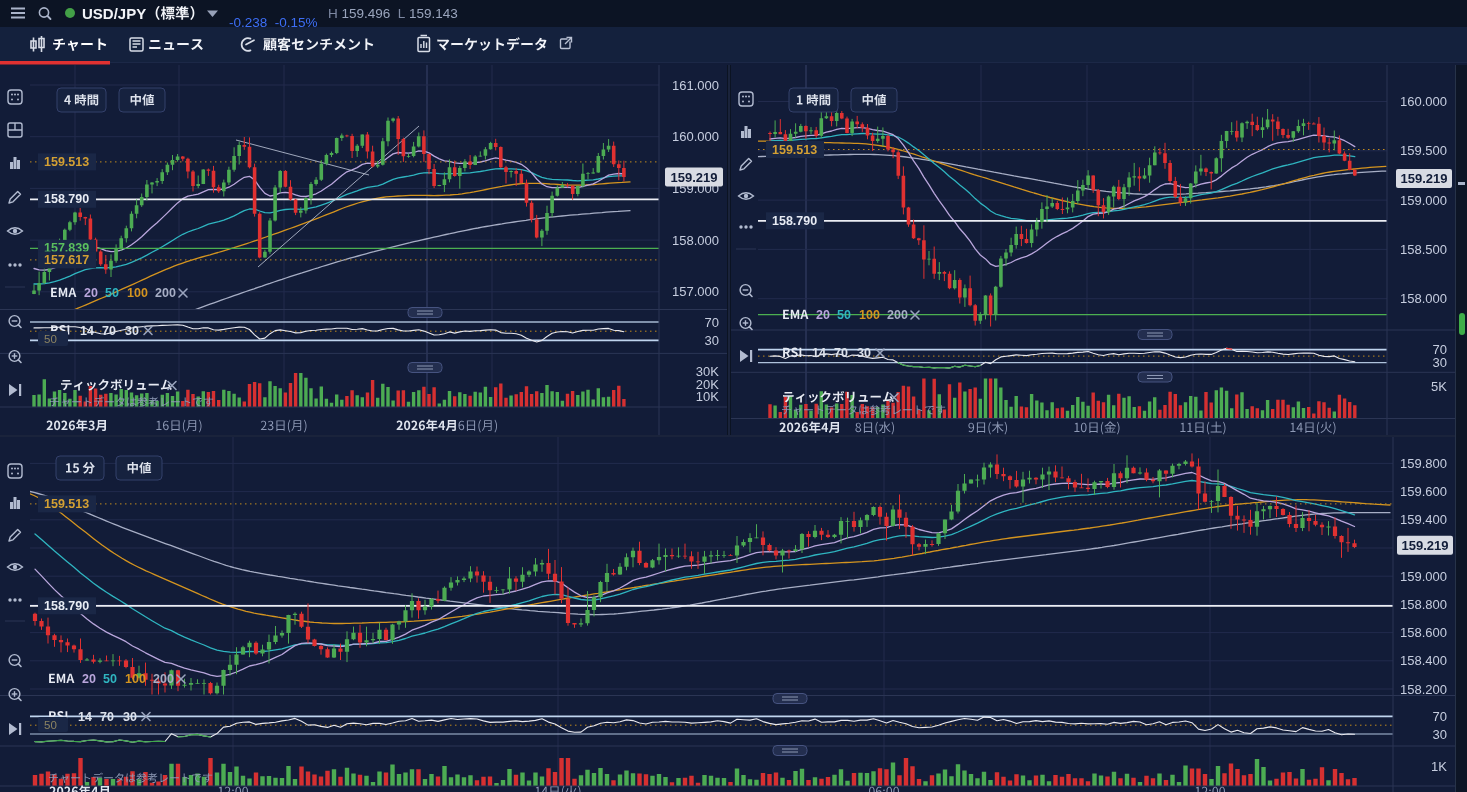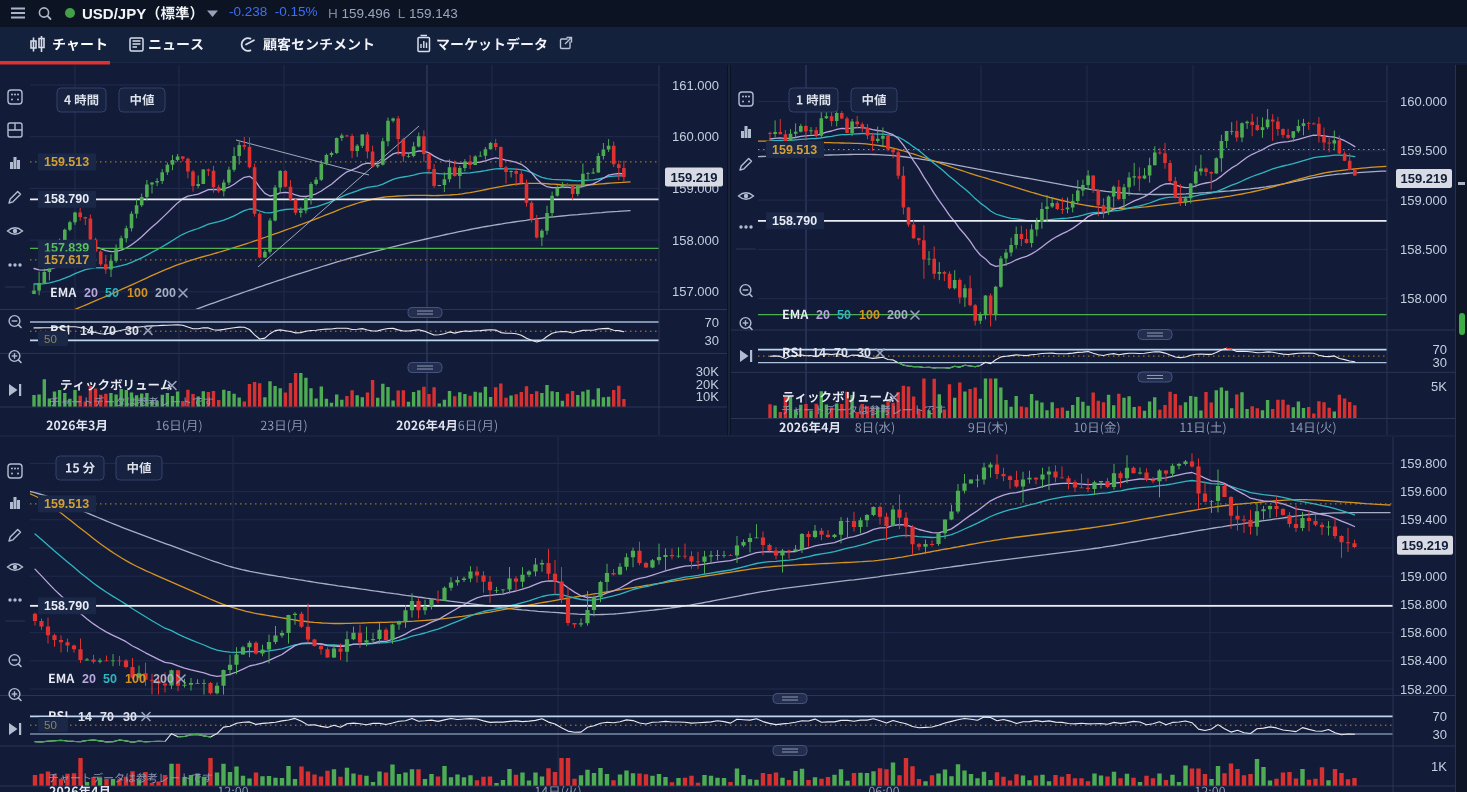--- a/index.html
+++ b/index.html
@@ -7,21 +7,21 @@
 <div id="root">
 <div style="position:absolute;left:0;top:0;width:1467px;height:27px;background:#0c1424;"></div>
     <svg style="position:absolute;left:0;top:0" width="240" height="27" viewBox="0 0 240 27">
 <path d="M11 8.5h14M11 13h14M11 17.5h14" stroke="#aab4ca" stroke-width="1.8"></path>
 <circle cx="44" cy="12.5" r="4.6" fill="none" stroke="#aab4ca" stroke-width="1.6"></circle>
 <path d="M47.5 16l3 3" stroke="#aab4ca" stroke-width="1.8" stroke-linecap="round"></path>
 <circle cx="70" cy="13" r="5" fill="#43a047"></circle>
 <path d="M207 10.5h11l-5.5 6.5z" fill="#97a1b8"></path>
 </svg>
     <div style="position:absolute;left:82px;top:5px;font:bold 15px 'Liberation Sans';color:#f2f4f8;">USD/JPY</div>
-<div class="t" style="left:229px;top:4px;font:13.5px 'Liberation Sans';color:#3d6ef5;">-0.238&nbsp;&nbsp;-0.15%</div>
+<div class="t" style="left:229px;top:15px;font:13.5px 'Liberation Sans';color:#3d6ef5;">-0.238&nbsp;&nbsp;-0.15%</div>
 <div class="t" style="left:328px;top:6px;font:13.5px 'Liberation Sans';color:#7e89a3;">H&nbsp;<span style="color:#9aa5bd">159.496</span>&nbsp;&nbsp;L&nbsp;<span style="color:#9aa5bd">159.143</span></div>
 <svg style="position:absolute;left:0;top:0" width="1467" height="792" viewBox="0 0 1467 792">
 <rect x="0" y="27" width="1467" height="35" fill="#14213d"></rect>
       <line x1="0" y1="62.5" x2="1467" y2="62.5" stroke="#1c2847" stroke-width="1"></line>
       <rect x="0" y="61" width="110" height="3.5" fill="#e03131"></rect>
       <path d="M33.5 37.5v14M31 41h5v7h-5zM41.5 36v16M39 38.5h5v9h-5z" stroke="#d8dde8" stroke-width="1.6" fill="none"></path>
       <rect x="130" y="38" width="13" height="13" rx="1.5" fill="none" stroke="#d8dde8" stroke-width="1.5"></rect>
       <path d="M132.5 41h8M132.5 44h8M132.5 47h4.5" stroke="#d8dde8" stroke-width="1.3"></path>
       <path d="M250.5 38.6a6.4 6.4 0 1 0 0 11.8" fill="none" stroke="#d8dde8" stroke-width="1.7" stroke-linecap="round"></path>
       <path d="M246 44.5l8-4.3" stroke="#d8dde8" stroke-width="1.7" stroke-linecap="round"></path>

